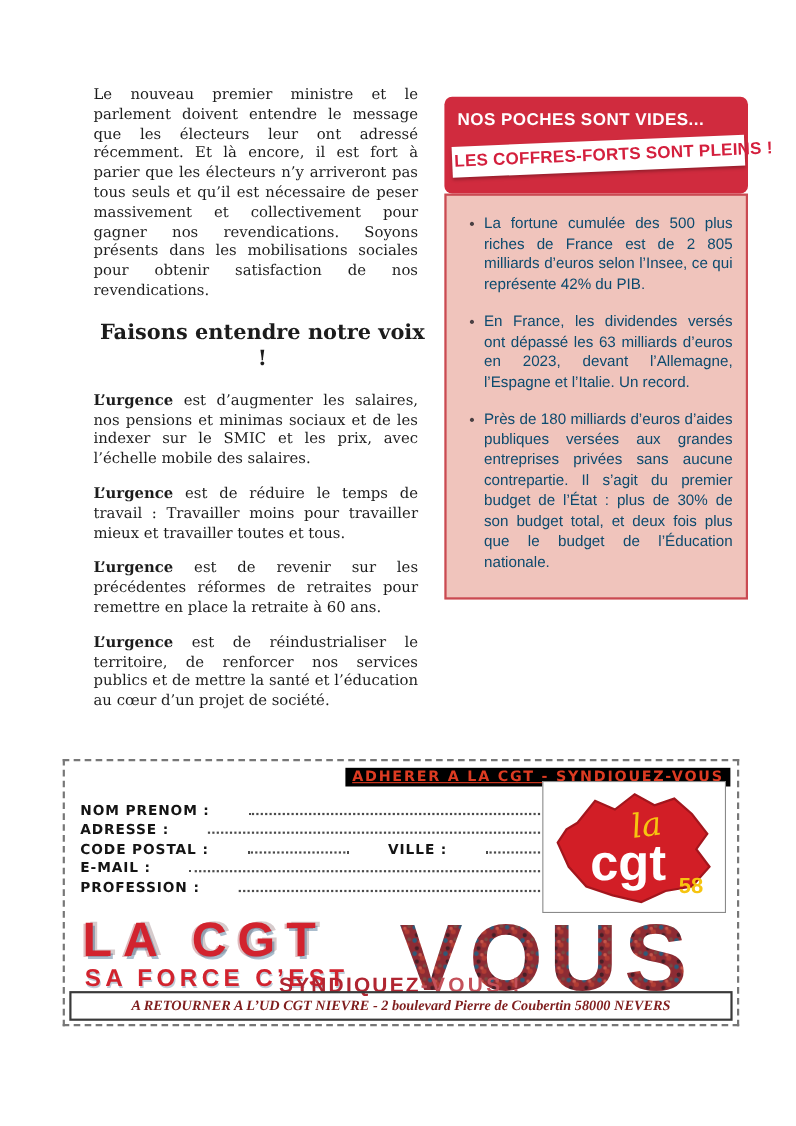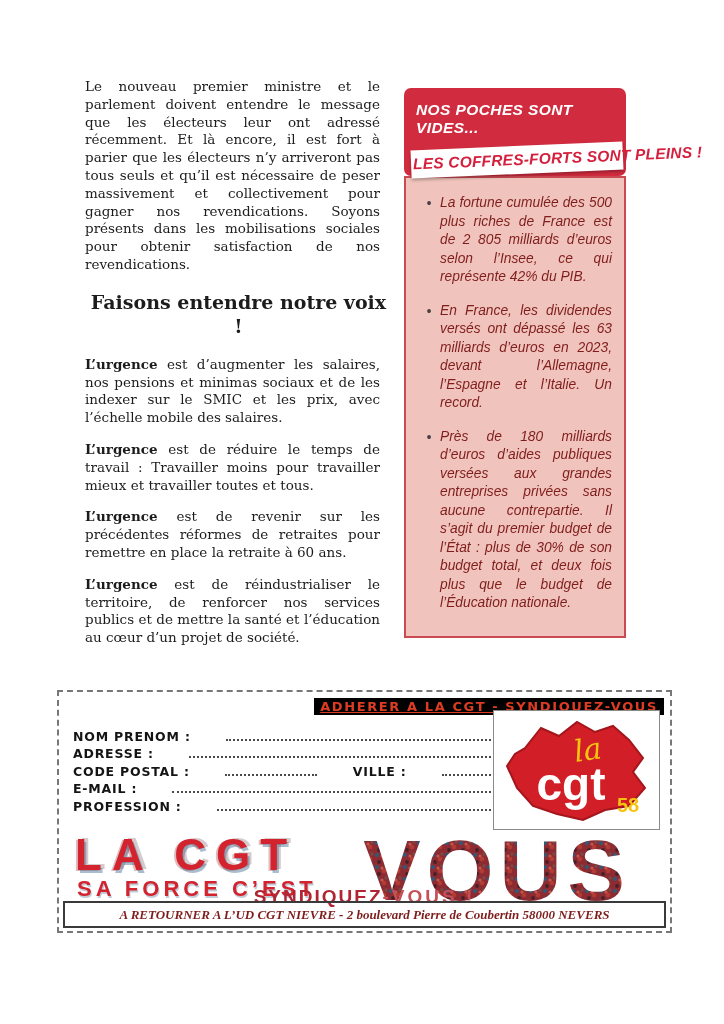--- a/index.html
+++ b/index.html
@@ -7,32 +7,32 @@
         font-family:"Liberation Sans",sans-serif;}
 
   
   .article{position:absolute;left:85px;top:78px;width:307px;color:#1c1c1c;
            font-family:"DejaVu Serif",serif;font-size:13.5px;line-height:17.8px;text-align:justify;}
   .article p{margin:0 12px 14px 0;}
   .article .lead{font-weight:bold;}
   .voice-heading{font-size:19px;font-weight:bold;text-align:center;margin:16px 0 18px 0;line-height:24px;}
 
   
-  .sidebar{position:absolute;left:404px;top:88px;width:222px;font-style:italic;}
+  .sidebar{position:absolute;left:404px;top:88px;width:276px;}
   .sb-header{box-sizing:border-box;background:#d02b3e;border-radius:7px;height:88px;
              padding:13px 10px 0 12px;position:relative;}
   .sb-title1{color:#ffffff;font-weight:bold;font-size:15.5px;letter-spacing:0.4px;}
   .sb-banner{margin:9px -7px 0 -5px;background:#ffffff;color:#d41f3d;font-weight:bold;
              font-size:15.5px;letter-spacing:0.2px;text-align:center;padding:5px 2px;
              transform:rotate(-2.4deg);box-shadow:0 2px 3px rgba(0,0,0,0.28);white-space:nowrap;}
   .sb-body{box-sizing:border-box;background:#f0c4bc;border:2px solid #ca4a52;
            min-height:369px;padding:16px 12px 8px 12px;margin-top:0;}
   .bullet{display:flex;margin-bottom:15px;}
   .bullet-marker{flex:0 0 22px;text-align:center;color:#4a4043;font-size:14px;line-height:18.5px;}
-  .bullet-text{flex:1;color:#7f1d1d;font-size:13.8px;line-height:18.5px;text-align:justify;}
+  .bullet-text{flex:1;color:#0c4a6e;font-size:13.8px;line-height:18.5px;text-align:justify;}
   .sb-slogan{box-sizing:border-box;background:#ffffff;border:2px solid #c96a72;margin-top:4px;
              min-height:124px;padding:15px 4px 10px 4px;text-align:center;}
   .slogan-line{color:#c52e49;font-weight:bold;font-size:15.5px;line-height:24px;white-space:nowrap;}
   .slogan-line span{display:inline-block;transform:scaleX(0.9);transform-origin:50% 50%;letter-spacing:0.2px;}
 
   
   .membership{position:absolute;left:57px;top:690px;width:615px;height:243px;
               border:2px dashed #777;box-sizing:border-box;}
   .form-title-row{text-align:right;padding:5px 6px 0 0;}
   .form-title{display:inline-block;background:#000000;color:#dd3b22;font-weight:bold;

